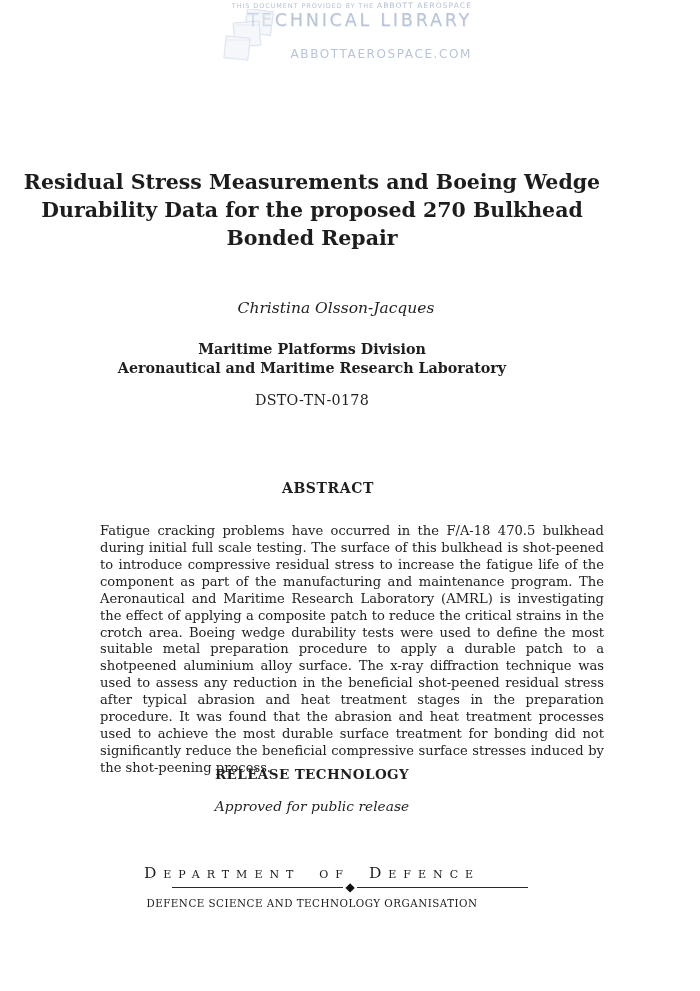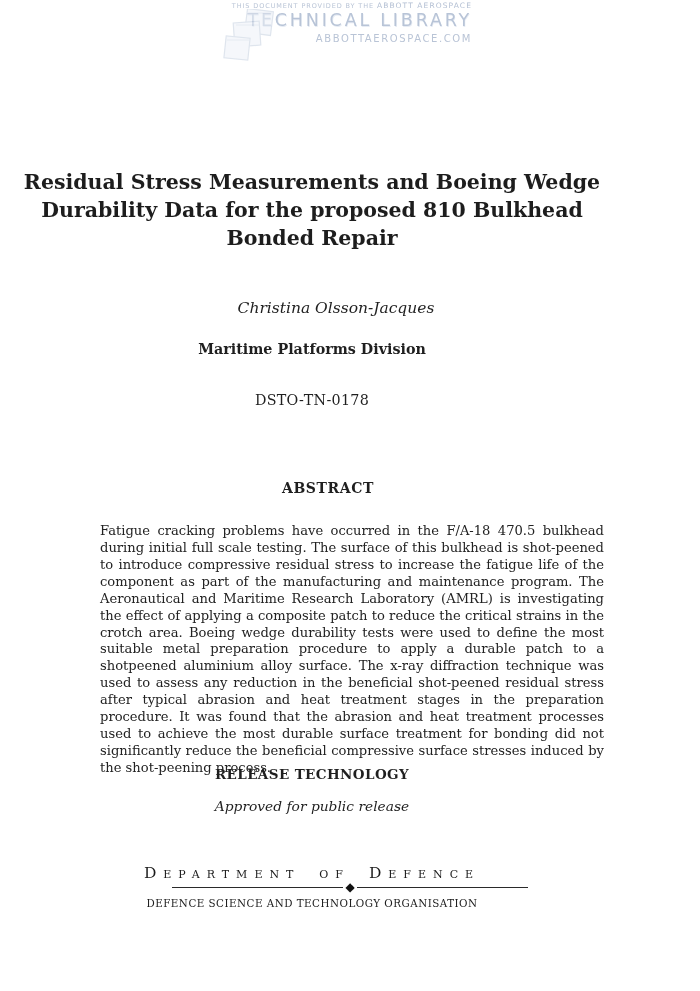--- a/index.html
+++ b/index.html
@@ -49,25 +49,25 @@
   }
   .wm-title {
     font-size: 17.5px;
     letter-spacing: 2.8px;
     white-space: nowrap;
     color: #b8c4d7;
     text-shadow: 0.6px 0.6px 0 #e7ecf4;
     margin-top: 1px;
   }
   .wm-site {
-    font-size: 10px;
+    font-size: 12px;
     letter-spacing: 1.6px;
     white-space: nowrap;
     color: #b9c4d6;
-    margin-top: 2px;
+    margin-top: 17px;
   }
 
   
   .centered { position: absolute; left: 0; right: 0; text-align: center; }
 
   .doc-title {
     top: 168px;
     font-size: 20.5px;
     line-height: 28px;
     color: #1d1d1d;
@@ -178,28 +178,29 @@
     <div class="wm-line1">
       <span>THIS DOCUMENT PROVIDED BY THE</span>
       <span class="wm-brand">ABBOTT AEROSPACE</span>
     </div>
     <div class="wm-title">TECHNICAL LIBRARY</div>
     <div class="wm-site">ABBOTTAEROSPACE.COM</div>
   </header>
 
   <h1 class="centered doc-title">
     <div>Residual Stress Measurements and Boeing Wedge</div>
-    <div>Durability Data for the proposed 810 Bulkhead</div>
+    <div>Durability Data for the proposed 270 Bulkhead</div>
     <div>Bonded Repair</div>
   </h1>
 
   <div class="centered author">Christina Olsson-Jacques</div>
 
   <div class="centered division-block">
     <div>Maritime Platforms Division</div>
+    <div>Aeronautical and Maritime Research Laboratory</div>
   </div>
 
   <div class="centered report-number">DSTO-TN-0178</div>
 
   <div class="centered abstract-heading">ABSTRACT</div>
   <p class="abstract-body">Fatigue cracking problems have occurred in the F/A-18 470.5 bulkhead during initial full scale testing. The surface of this bulkhead is shot-peened to introduce compressive residual stress to increase the fatigue life of the component as part of the manufacturing and maintenance program. The Aeronautical and Maritime Research Laboratory (AMRL) is investigating the effect of applying a composite patch to reduce the critical strains in the crotch area. Boeing wedge durability tests were used to define the most suitable metal preparation procedure to apply a durable patch to a shotpeened aluminium alloy surface. The x-ray diffraction technique was used to assess any reduction in the beneficial shot-peened residual stress after typical abrasion and heat treatment stages in the preparation procedure. It was found that the abrasion and heat treatment processes used to achieve the most durable surface treatment for bonding did not significantly reduce the beneficial compressive surface stresses induced by the shot-peening process.</p>
 
   <div class="centered release-heading">RELEASE TECHNOLOGY</div>
   <div class="centered release-statement">Approved for public release</div>
 

